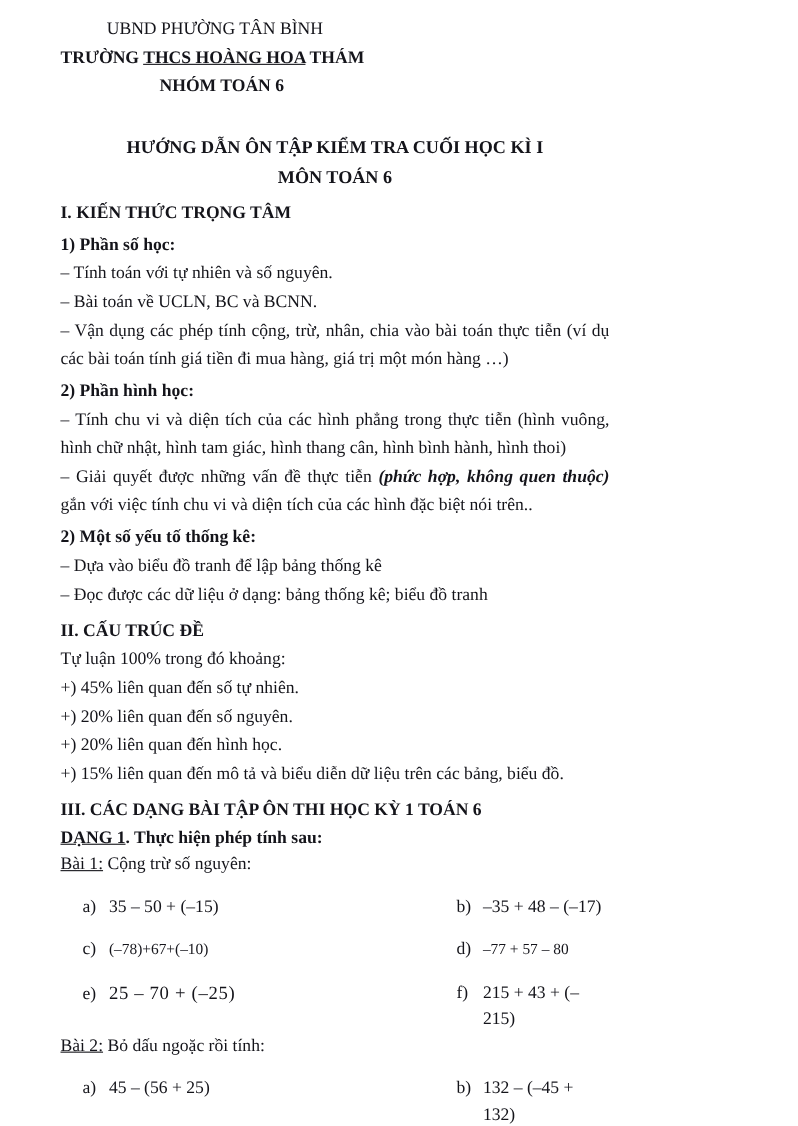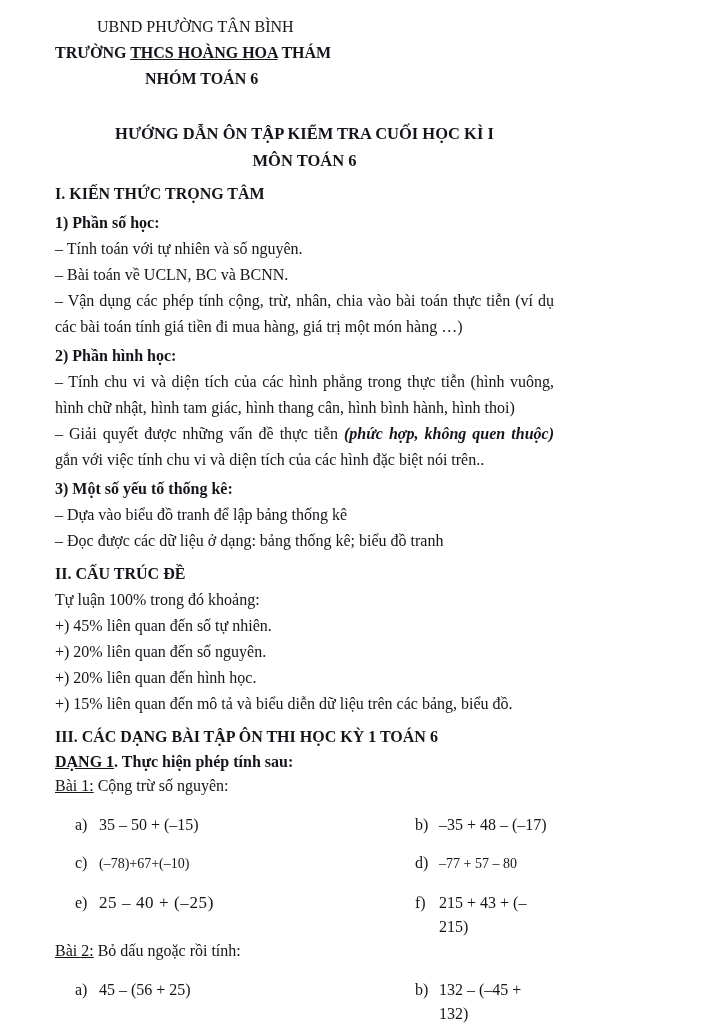--- a/index.html
+++ b/index.html
@@ -50,21 +50,21 @@
 
   <p class="sub-h">1) Phần số học:</p>
   <p>– Tính toán với tự nhiên và số nguyên.</p>
   <p>– Bài toán về UCLN, BC và BCNN.</p>
   <p class="just">– Vận dụng các phép tính cộng, trừ, nhân, chia vào bài toán thực tiễn (ví dụ các bài toán tính giá tiền đi mua hàng, giá trị một món hàng …)</p>
 
   <p class="sub-h">2) Phần hình học:</p>
   <p class="just">– Tính chu vi và diện tích của các hình phẳng trong thực tiễn (hình vuông, hình chữ nhật, hình tam giác, hình thang cân, hình bình hành, hình thoi)</p>
   <p class="just"><span>– Giải quyết được những vấn đề thực tiễn </span><span class="bi">(phức hợp, không quen thuộc)</span><span> gắn với việc tính chu vi và diện tích của các hình đặc biệt nói trên..</span></p>
 
-  <p class="sub-h">3) Một số yếu tố thống kê:</p>
+  <p class="sub-h">2) Một số yếu tố thống kê:</p>
   <p>– Dựa vào biểu đồ tranh để lập bảng thống kê</p>
   <p>– Đọc được các dữ liệu ở dạng: bảng thống kê; biểu đồ tranh</p>
 
   <p class="sec-h">II. CẤU TRÚC ĐỀ</p>
   <p>Tự luận 100% trong đó khoảng:</p>
   <p>+) 45% liên quan đến số tự nhiên.</p>
   <p>+) 20% liên quan đến số nguyên.</p>
   <p>+) 20% liên quan đến hình học.</p>
   <p>+) 15% liên quan đến mô tả và biểu diễn dữ liệu trên các bảng, biểu đồ.</p>
 
@@ -89,21 +89,21 @@
       <span class="ex-expr">(–78)+67+(–10)</span>
     </div>
     <div class="ex-item small">
       <span class="ex-label">d)</span>
       <span class="ex-expr">–77 + 57 – 80</span>
     </div>
   </div>
   <div class="ex-row">
     <div class="ex-item left wide">
       <span class="ex-label">e)</span>
-      <span class="ex-expr">25 – 40 + (–25)</span>
+      <span class="ex-expr">25 – 70 + (–25)</span>
     </div>
     <div class="ex-item">
       <span class="ex-label">f)</span>
       <span class="ex-expr">215 + 43 + (–215)</span>
     </div>
   </div>
 
   <p class="bai-line"><span class="u">Bài 2:</span><span> Bỏ dấu ngoặc rồi tính:</span></p>
 
   <div class="ex-row">

